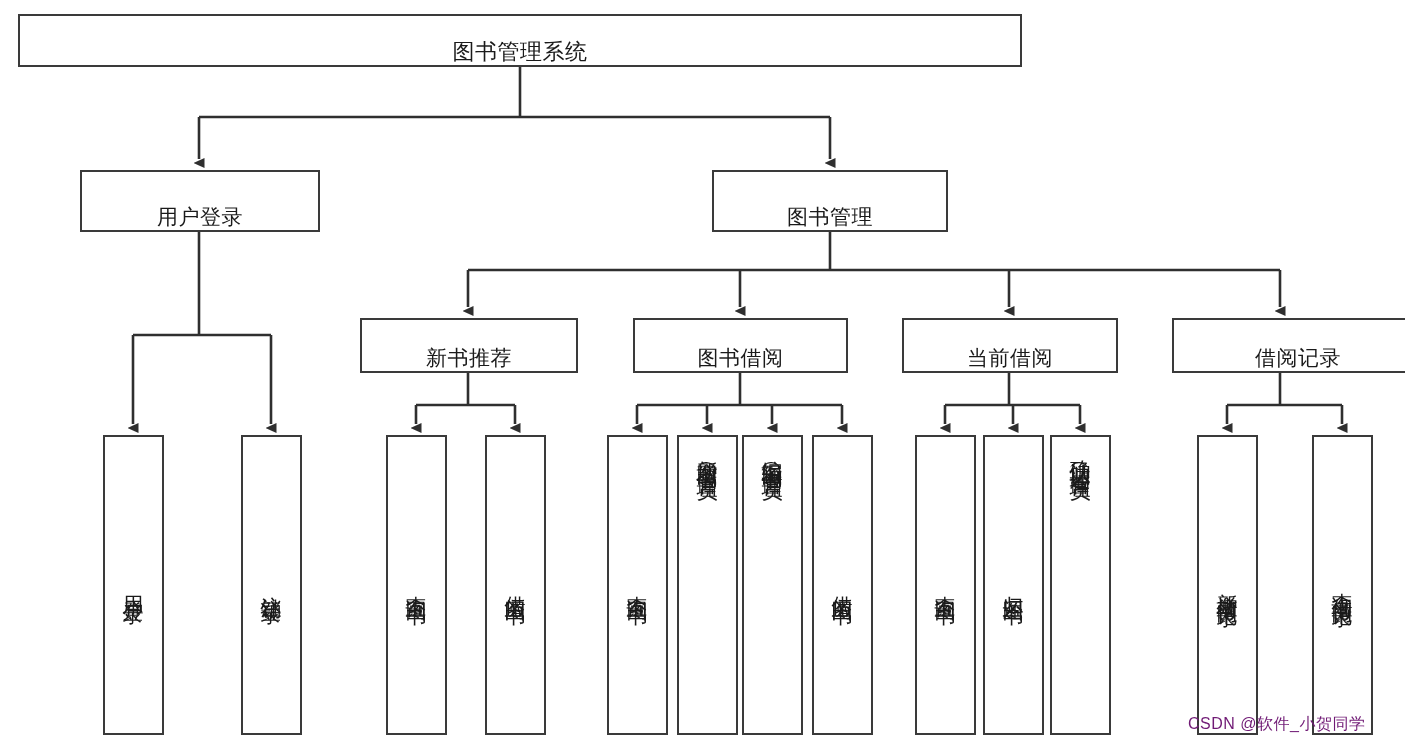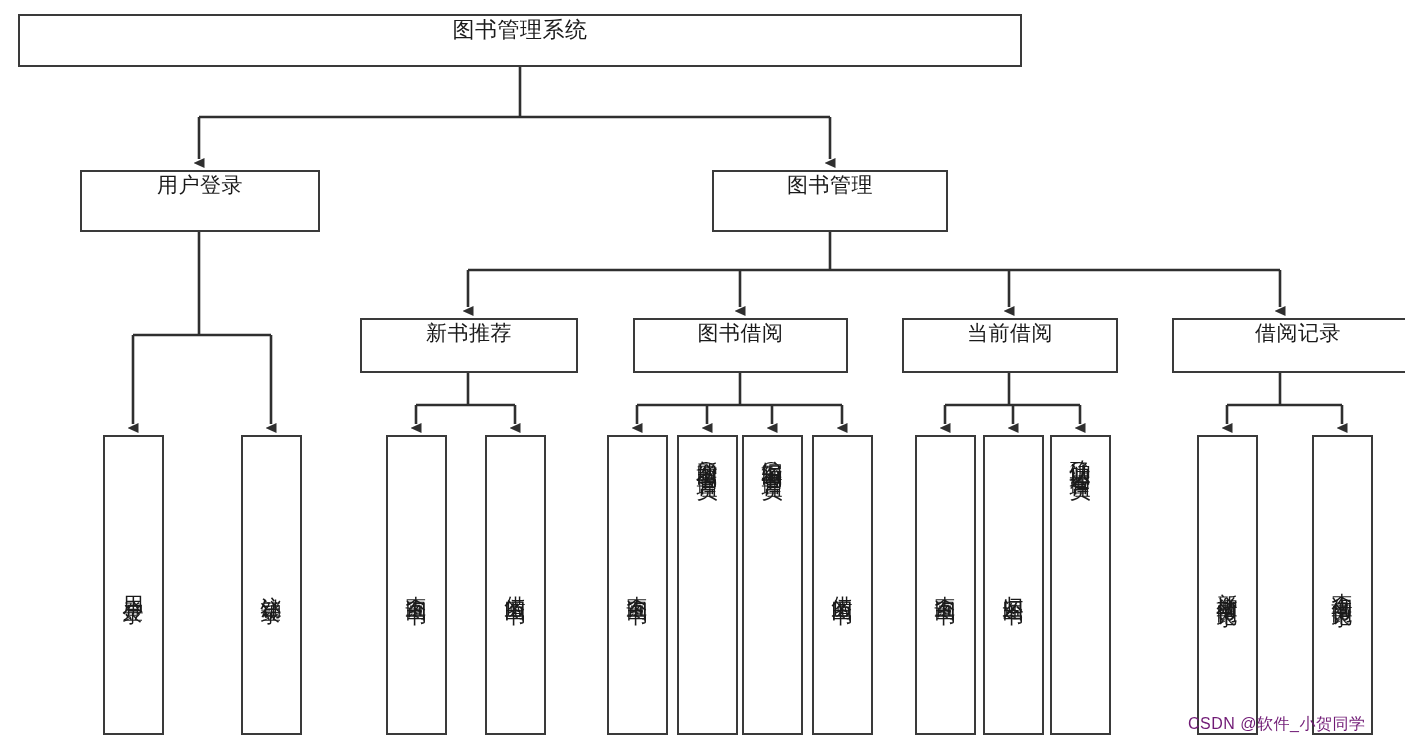--- a/index.html
+++ b/index.html
@@ -24,21 +24,21 @@
     width: 1405px;
     height: 747px;
     pointer-events: none;
   }
   .node {
     position: absolute;
     box-sizing: border-box;
     background: #ffffff;
     border: 2px solid #3a3a3a;
     display: flex;
-    align-items: flex-start;
+    align-items: flex-end;
     justify-content: center;
     color: #1a1a1a;
   }
   .node .label {
     display: block;
     text-align: center;
     line-height: 1.25;
     white-space: nowrap;
   }
   .node.horiz .label {

